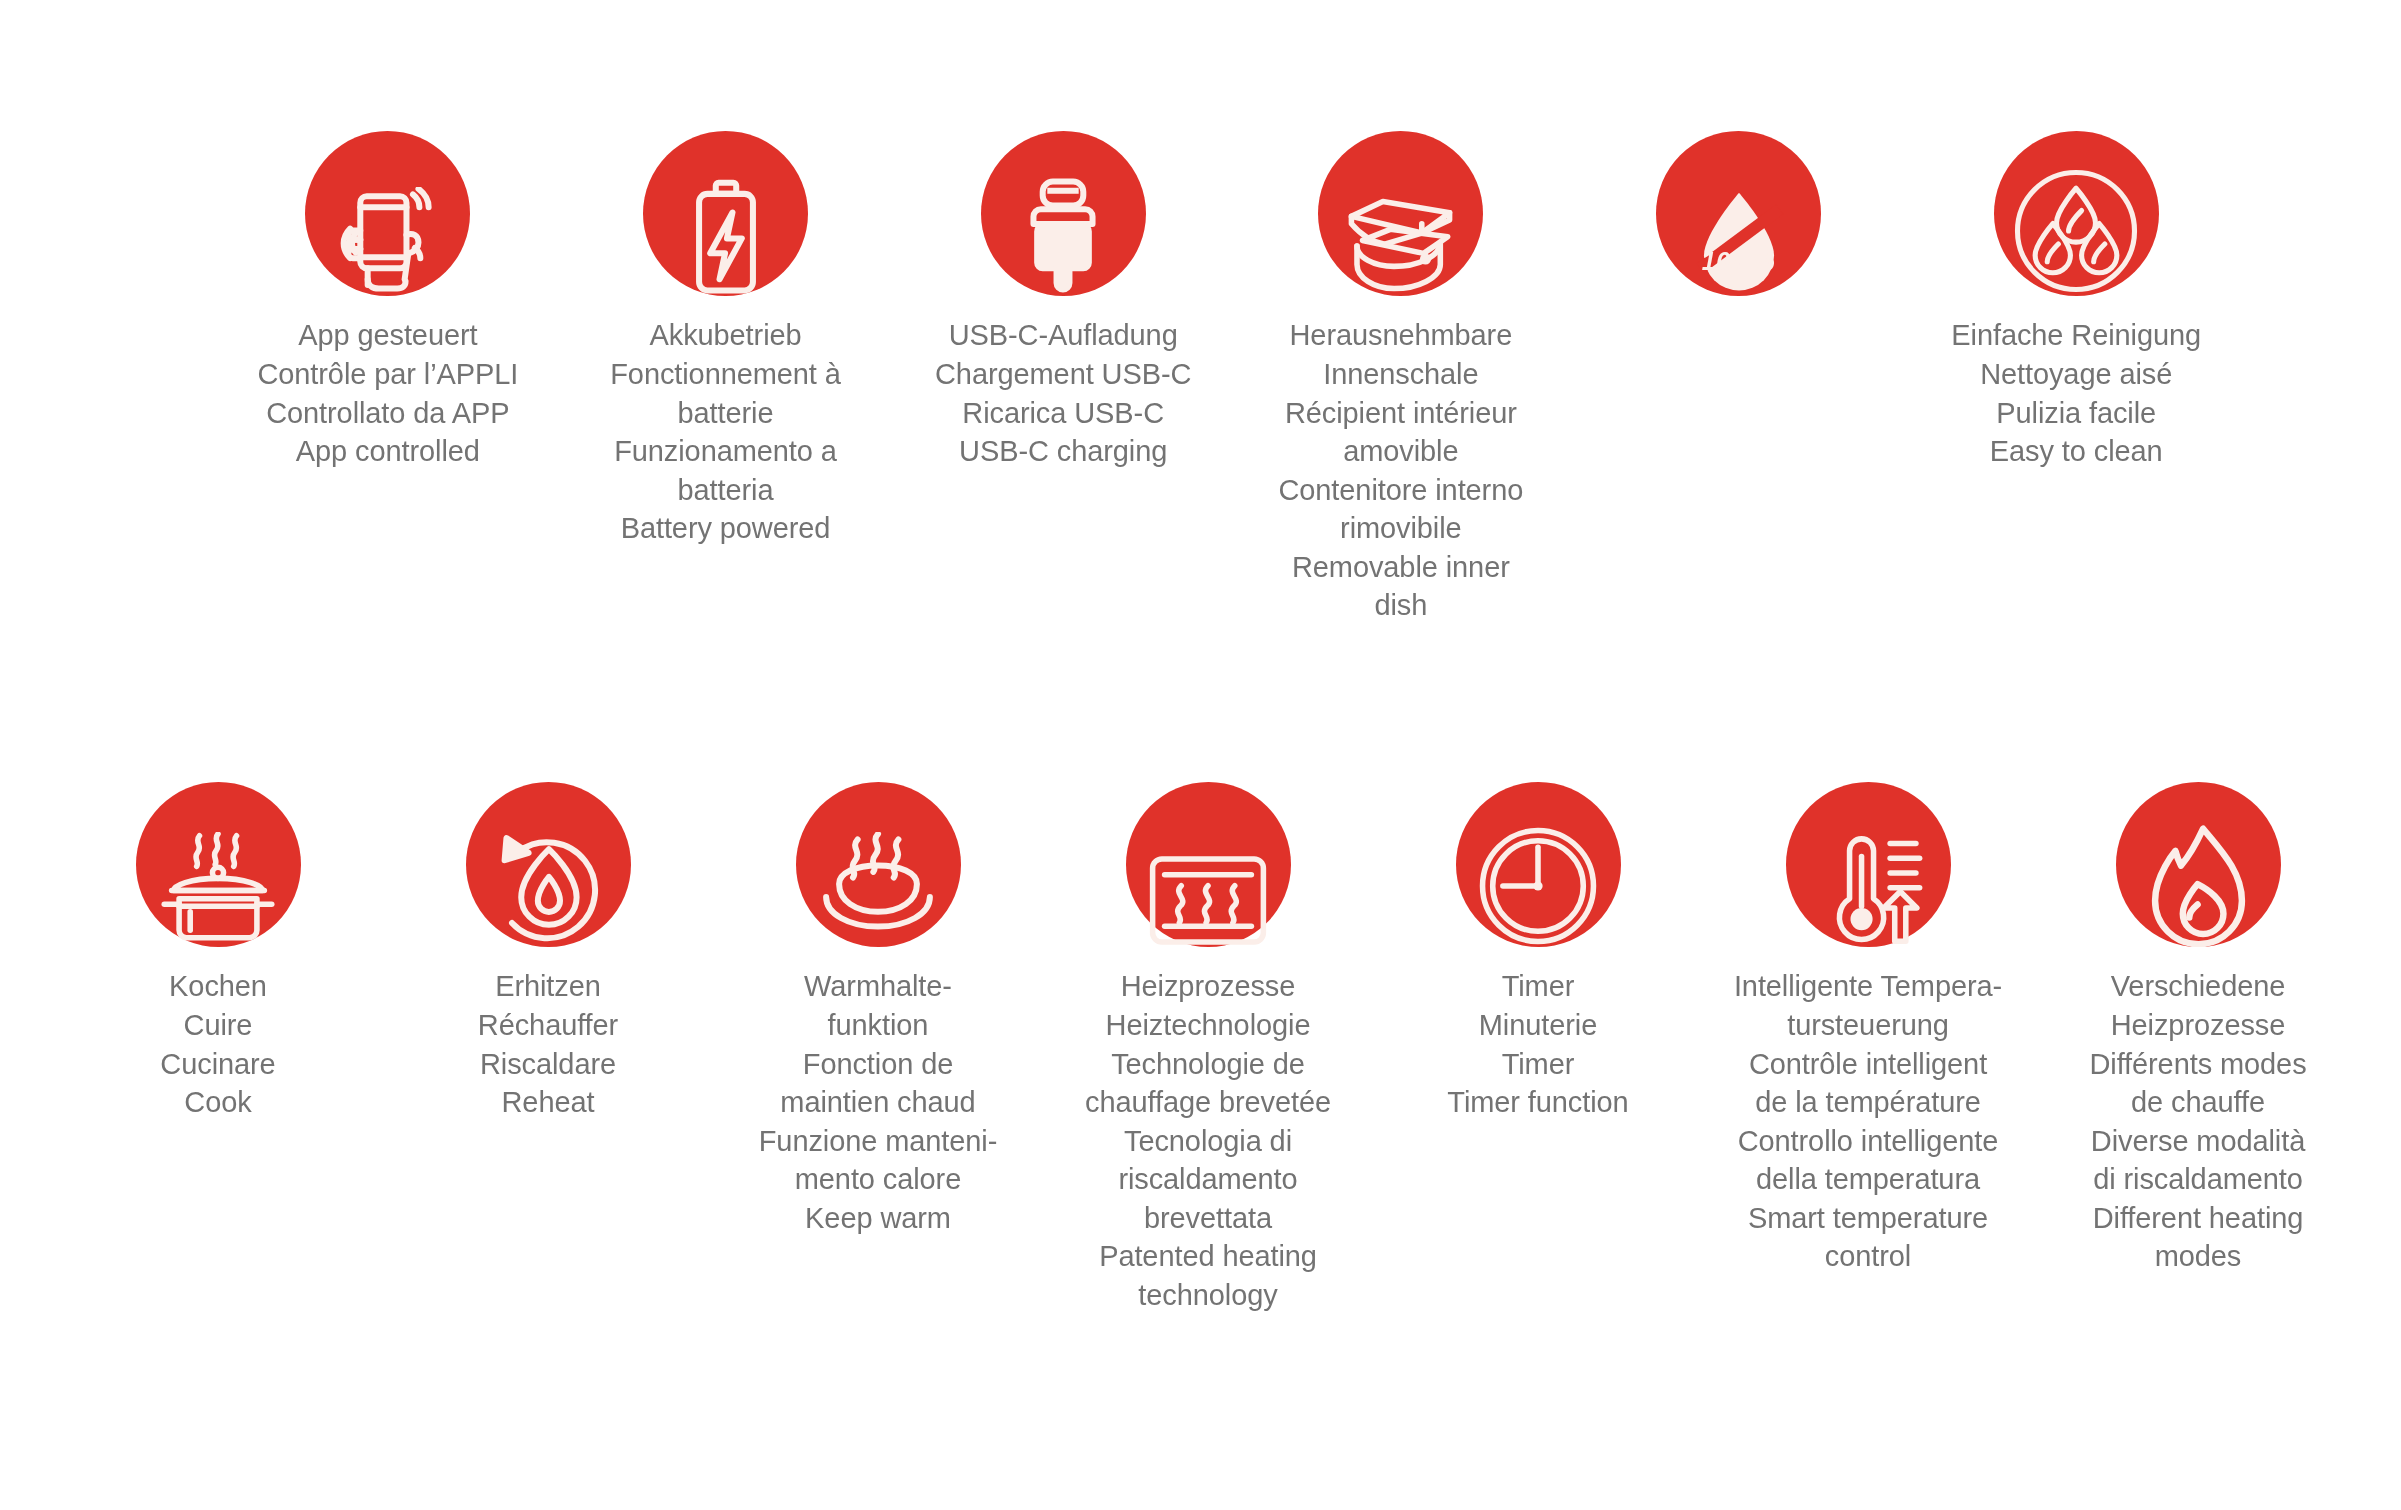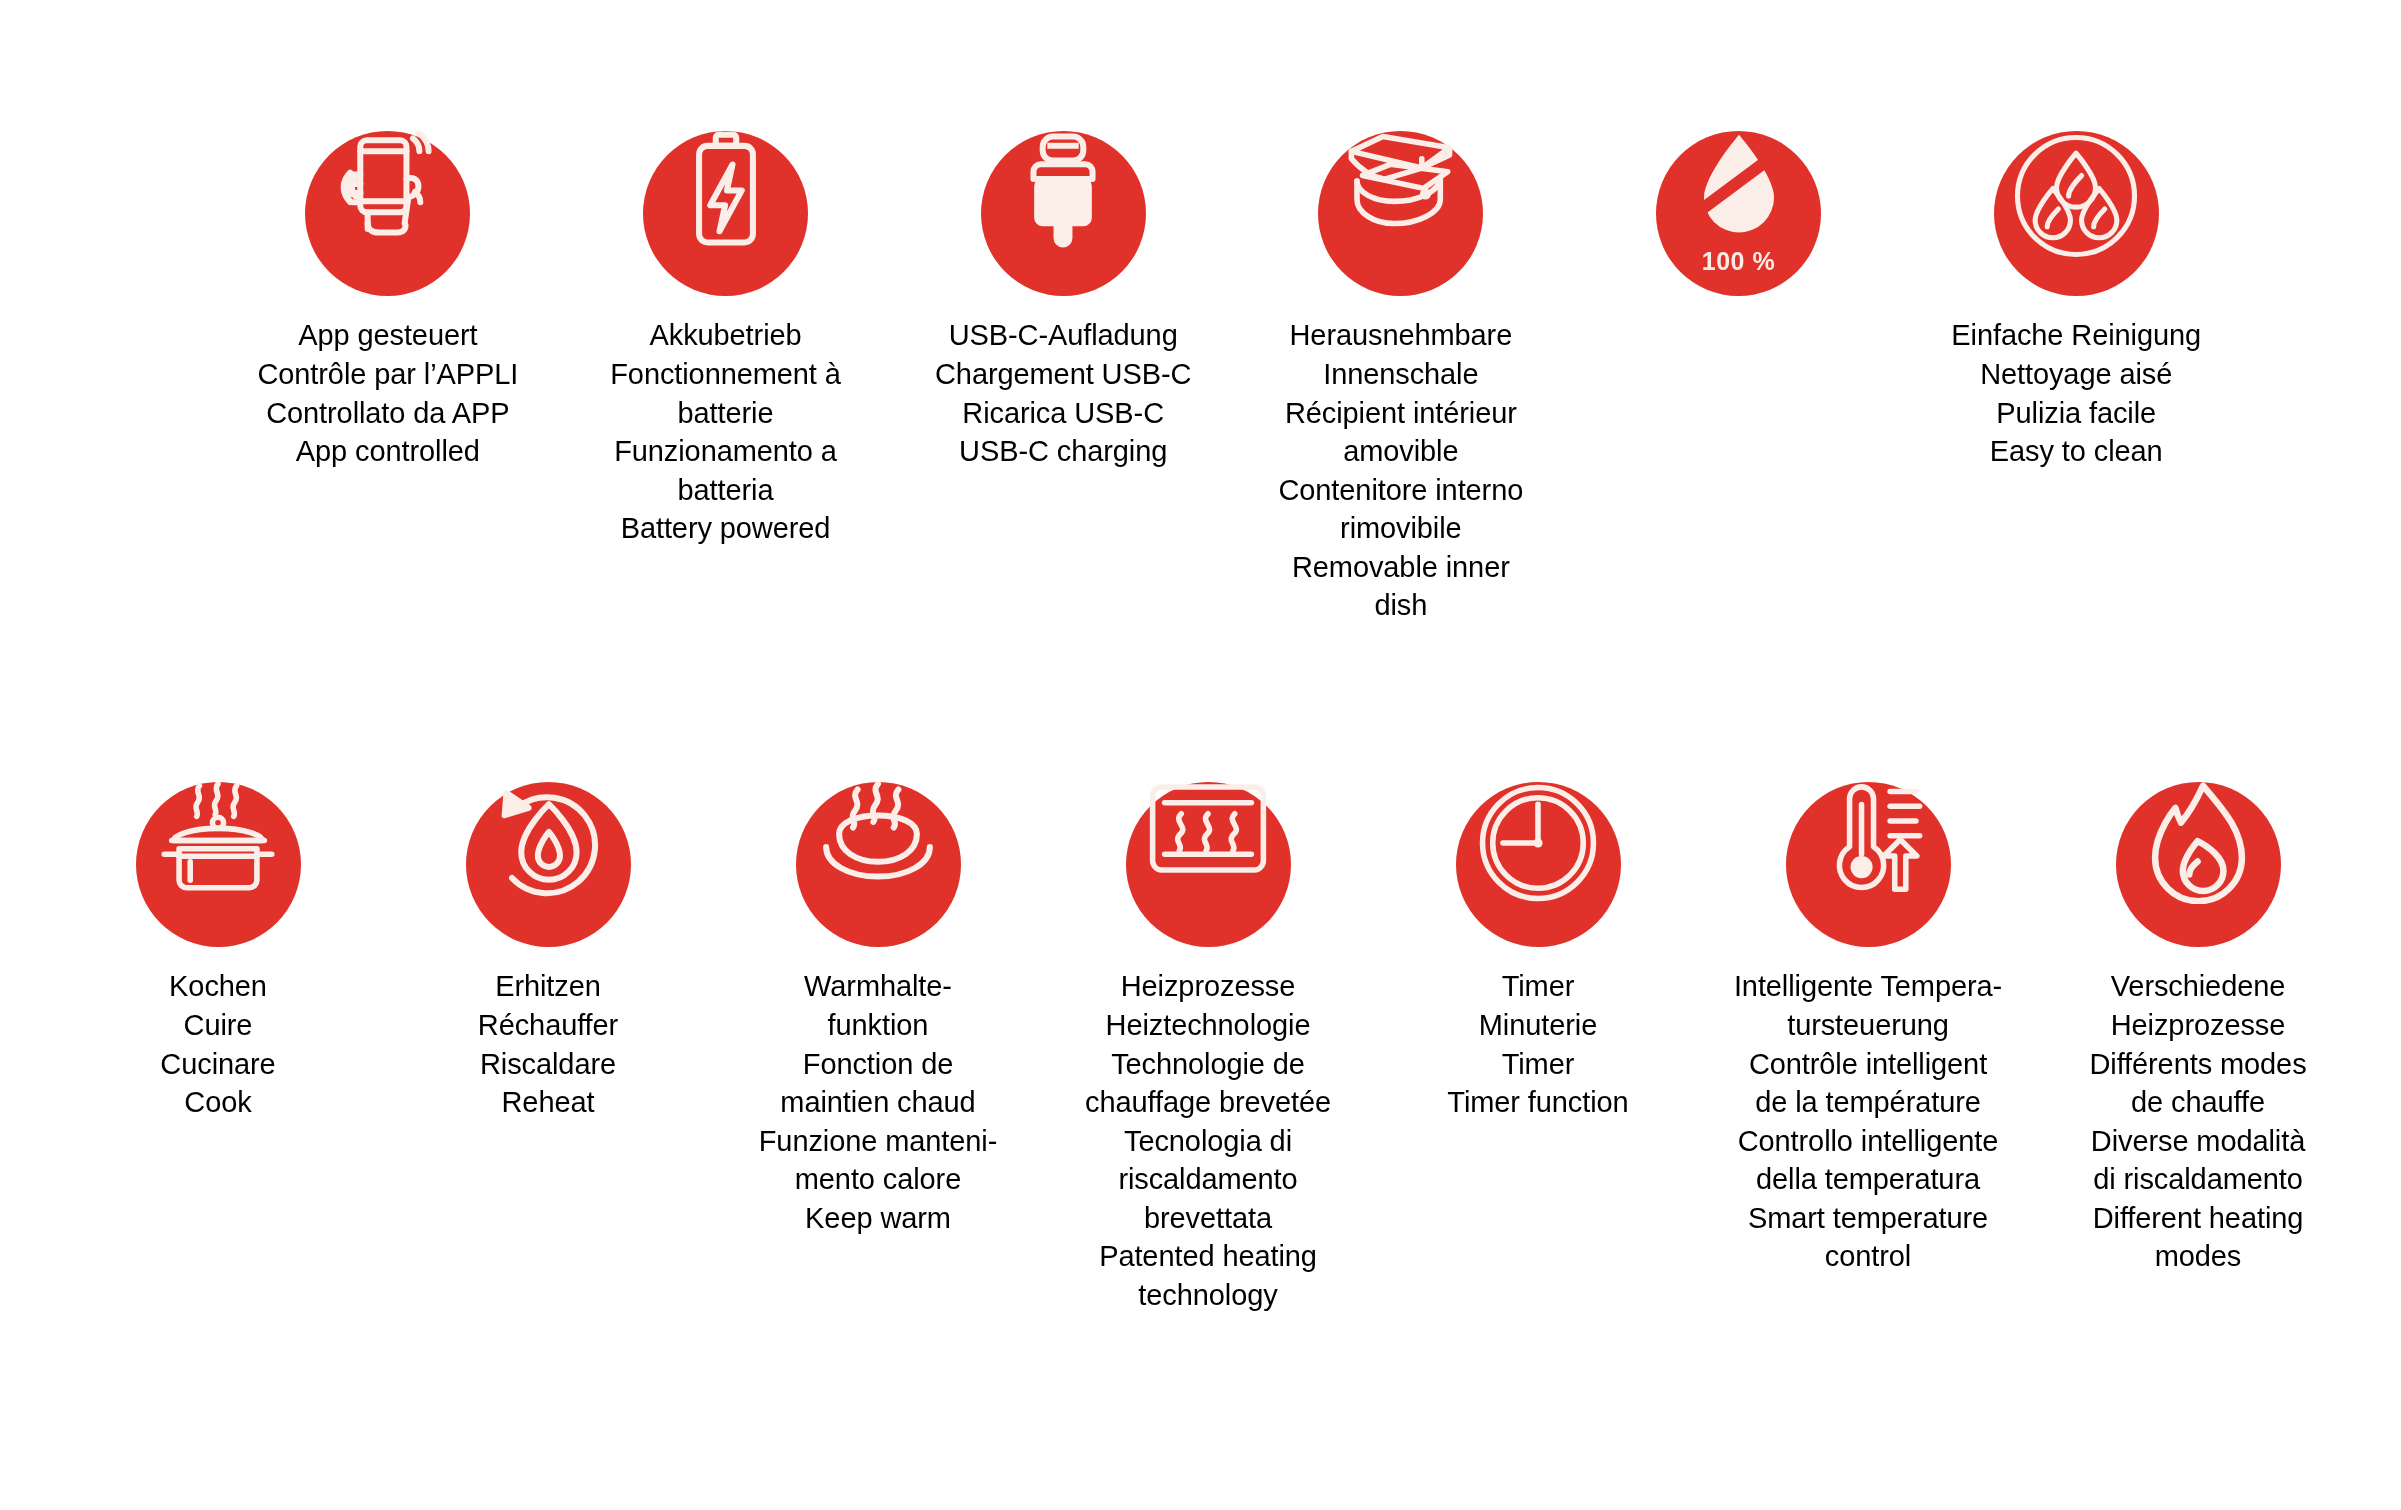--- a/index.html
+++ b/index.html
@@ -32,31 +32,32 @@
     flex-direction: column;
     align-items: center;
   }
 
   .icon-circle {
     width: 165px;
     height: 165px;
     border-radius: 50%;
     background: #e0322a;
     display: flex;
-    align-items: flex-start;
+    align-items: flex-end;
     justify-content: center;
     position: relative;
     flex: none;
+    font-style: italic;
   }
   .icon-circle svg { display: block; }
 
   .labels {
     margin-top: 20.4px;
     text-align: center;
-    color: #000000;
+    color: #737373;
     font-size: 29px;
     line-height: 1.33;
     letter-spacing: -0.1px;
     width: 100%;
   }
   .labels .line { display: block; white-space: pre-wrap; }
 
   
   .pct {
     position: absolute;

